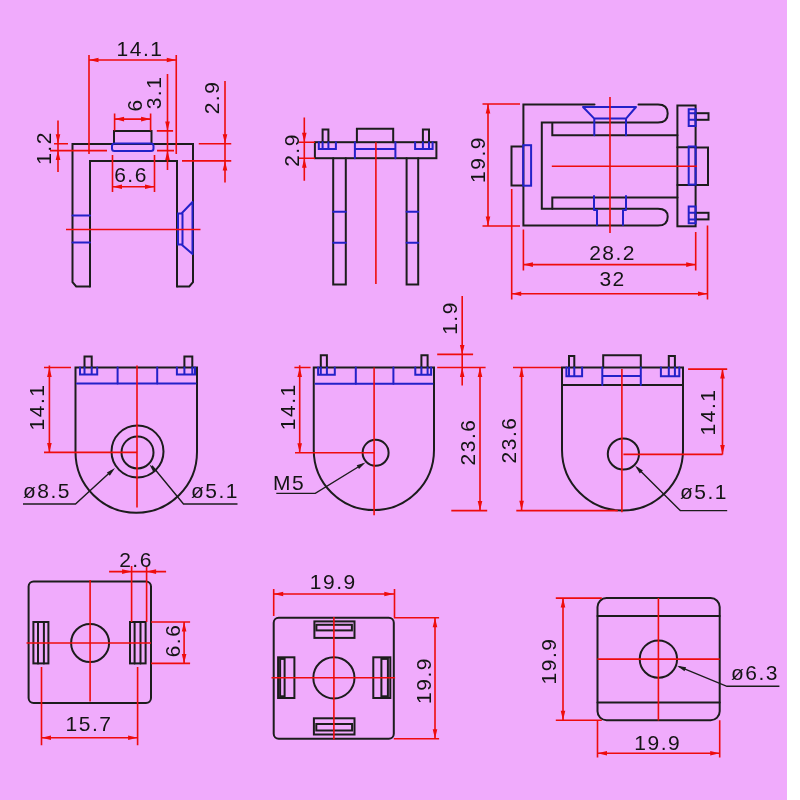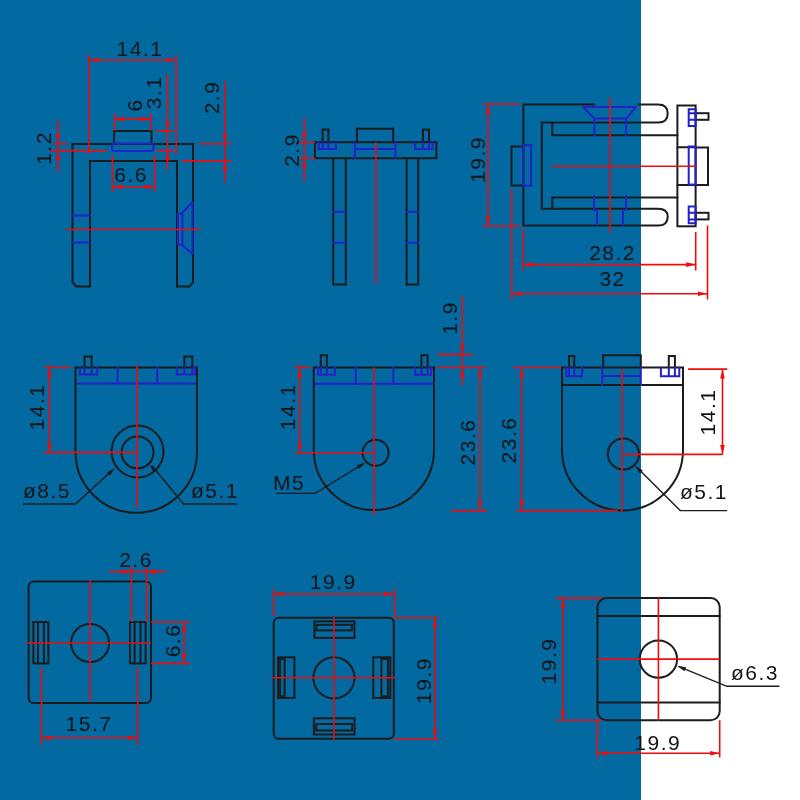--- a/index.html
+++ b/index.html
@@ -1,16 +1,16 @@
 <!DOCTYPE html>
 <html><head>
 <meta charset="utf-8">
 <style>
 html,body{margin:0;padding:0;background:#ffffff;}
-#page{width:641px;height:800px;position:relative;background:#0369a1;}
+#page{width:787px;height:800px;position:relative;background:#f0abfc;}
 svg{position:absolute;top:0;left:0;}
 text{font-family:"Liberation Sans", sans-serif;fill:#141414;letter-spacing:1.5px;}
 .t{font-size:21px;}
 .blk{stroke:#1c1c1c;stroke-width:2;fill:none;stroke-linecap:round;}
 .blu{stroke:#2321c8;stroke-width:2;fill:none;stroke-linecap:round;}
 .red{stroke:#ee0c0c;stroke-width:1.6;fill:none;stroke-linecap:butt;}
 .ra{fill:#ee0c0c;stroke:none;}
 .ba{fill:#1c1c1c;stroke:none;}
 .ldr{stroke:#1c1c1c;stroke-width:1.4;fill:none;}
 </style>

